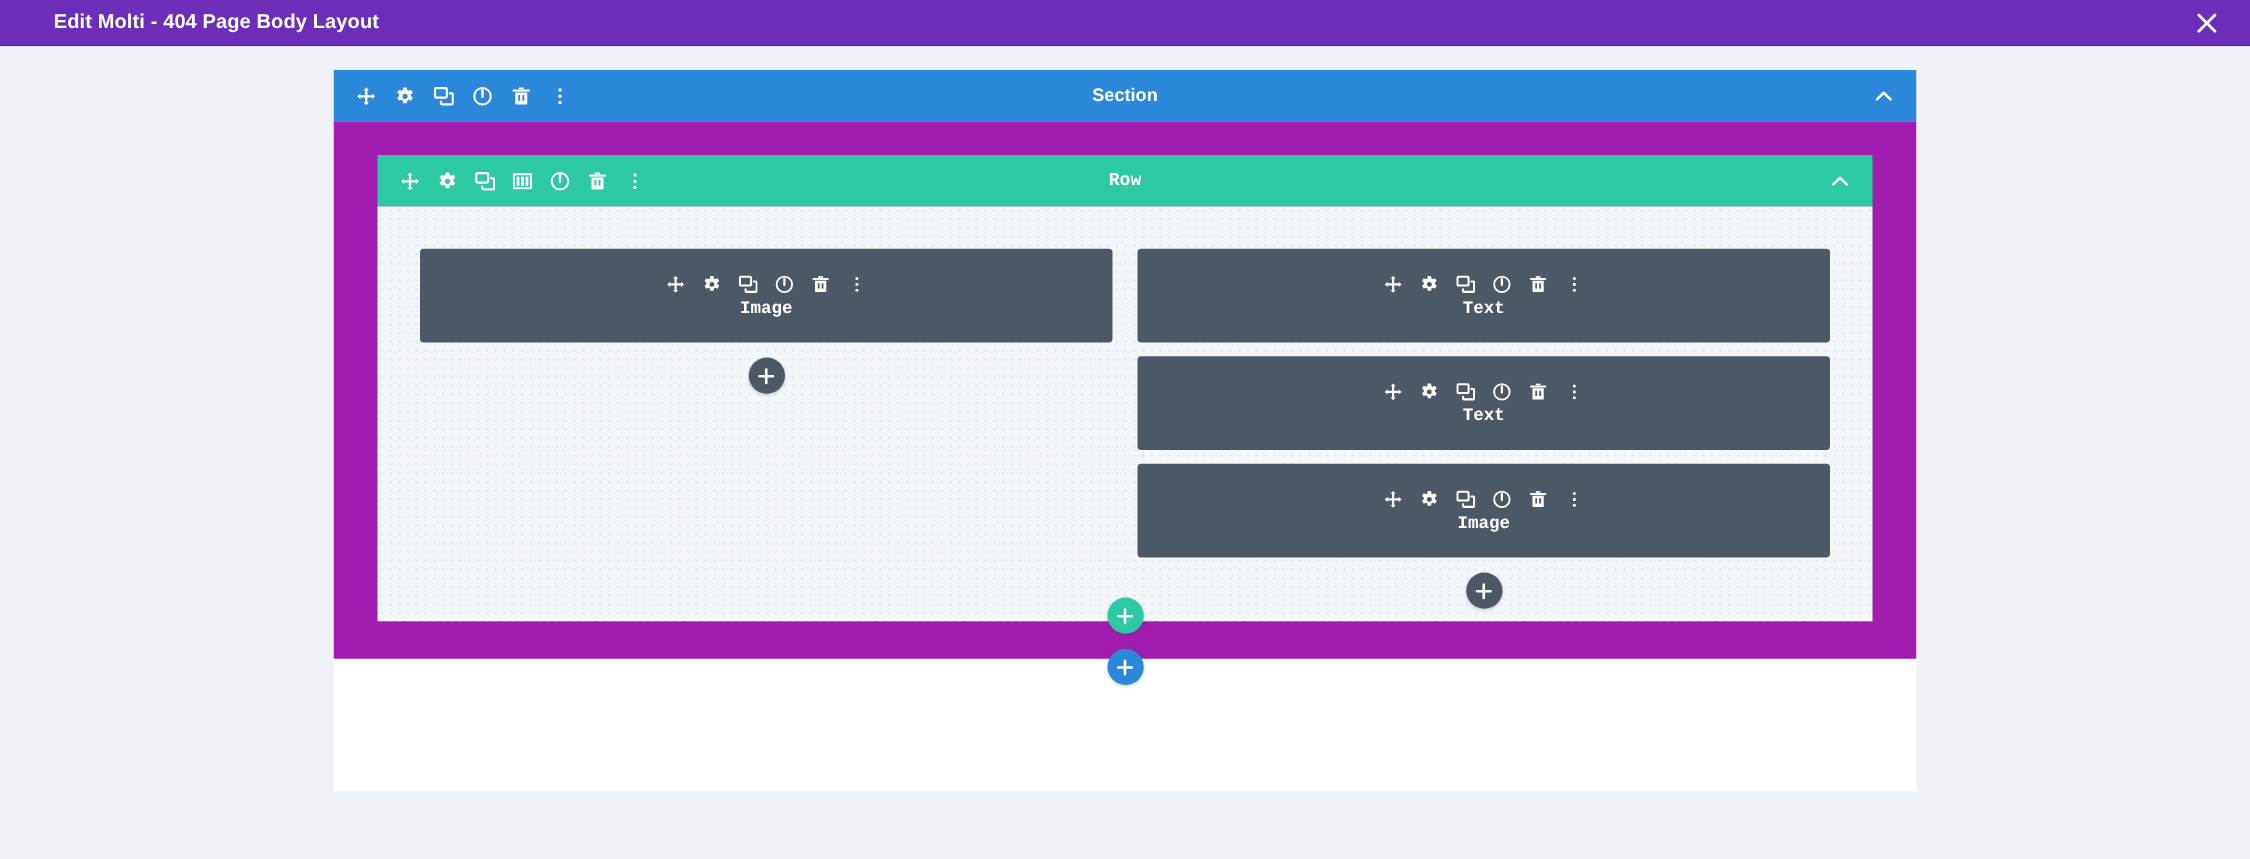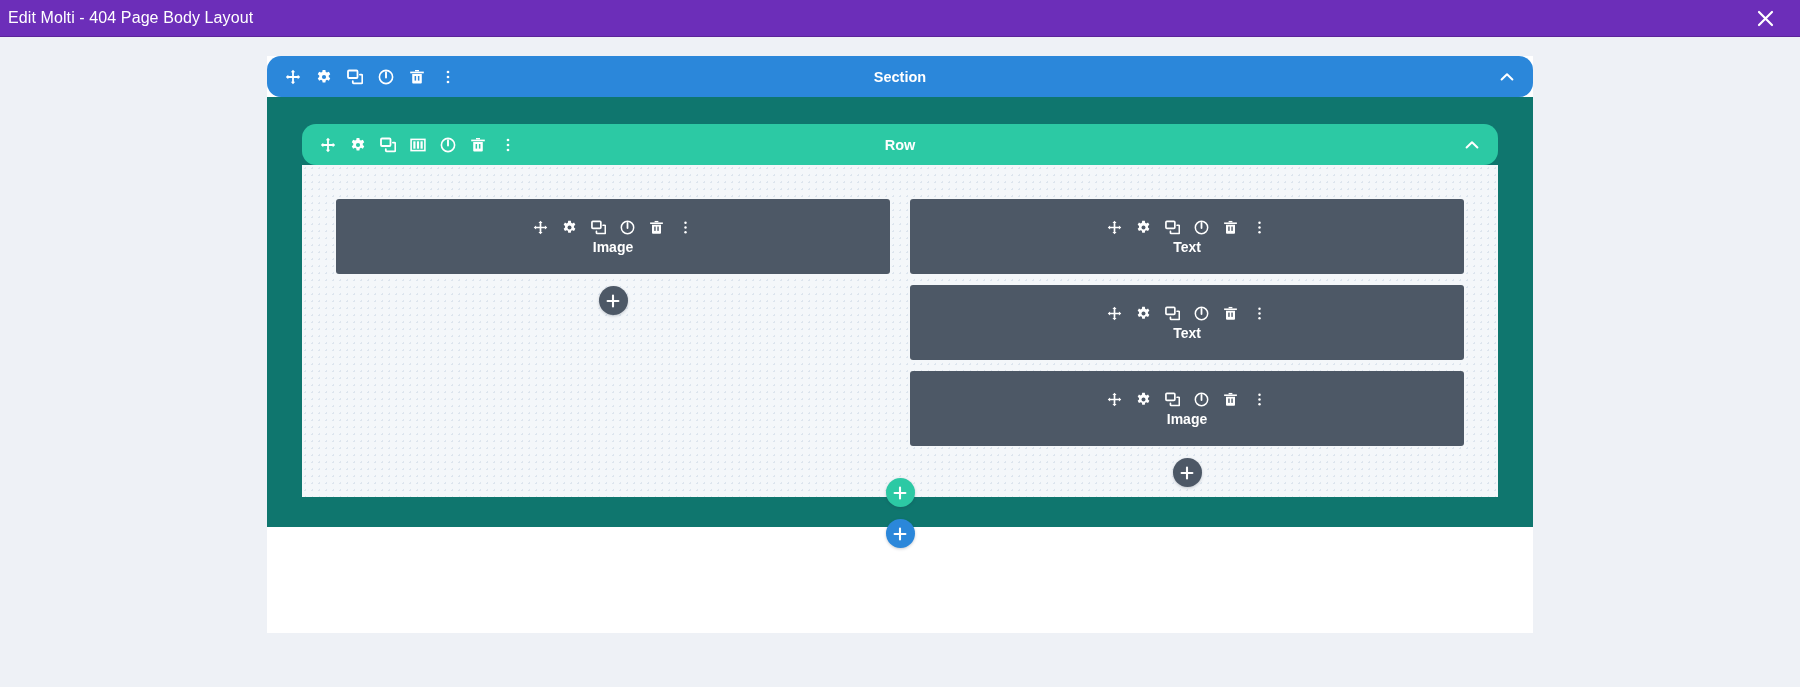--- a/index.html
+++ b/index.html
@@ -14,22 +14,22 @@
   #topbar {
     position: absolute; top: 0; left: 0;
     width: 1800px; height: 37px;
     background: #6c2eb9;
     display: flex; align-items: center;
     border-bottom: 1px solid #5a2499;
   }
   #topbar .title {
     color: #ffffff;
     font-size: 16px;
-    font-weight: normal;
-    margin-left: 8px;
+    font-weight: bold;
+    margin-left: 43px;
     letter-spacing: .1px;
     white-space: nowrap;
   }
   #topbar .close {
     position: absolute; right: 22px; top: 50%;
     transform: translateY(-50%);
     width: 26px; height: 26px;
     display: flex; align-items: center; justify-content: center;
     cursor: pointer;
   }
@@ -56,21 +56,20 @@
     position: absolute;
     left: 267px; top: 19px;
     width: 1266px;
   }
   .bar {
     position: relative;
     height: 41px;
     display: flex;
     align-items: center;
     color: #fff;
-    border-radius: 14px;
   }
   .bar.section-bar { background: #2b87da; }
   .bar.row-bar     { background: #2cc9a4; }
 
   .bar .icons {
     display: flex; align-items: center;
     gap: 14px;
     margin-left: 17px;
   }
   .bar.row-bar .icons { margin-left: 17px; gap: 13px; }
@@ -91,22 +90,23 @@
   .bar .collapse {
     position: absolute; right: 16px; top: 50%;
     transform: translateY(-50%);
     width: 20px; height: 20px;
     display: flex; align-items: center; justify-content: center;
     cursor: pointer;
   }
 
   
   #section-body {
-    background: #0f766e;
+    background: #a21caf;
     padding: 27px 35px 30px 35px;
+    font-family: Liberation Mono, monospace;
   }
 
   
   #row-wrap { width: 100%; }
   #row-body {
     background-color: #f4f7fa;
     background-image:
       radial-gradient(circle, #dde5ee 1px, transparent 1px);
     background-size: 7px 7px;
     padding: 34px 34px 10px 34px;

